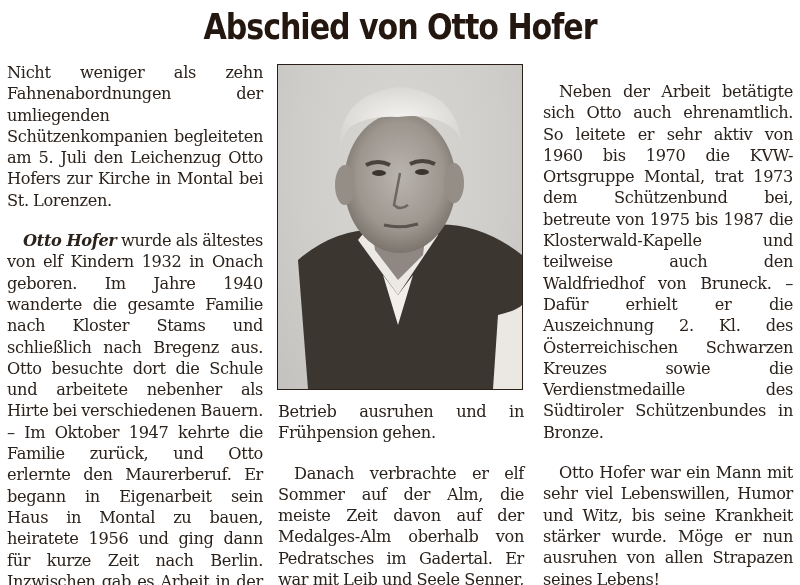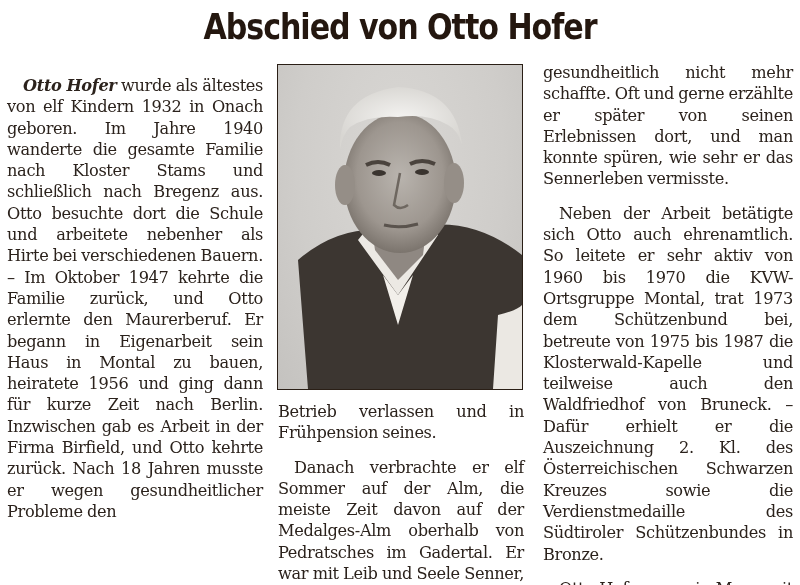--- a/index.html
+++ b/index.html
@@ -16,38 +16,39 @@
     font-size: 35px; font-weight: bold; color: #24170f;
     letter-spacing: -1.2px; line-height: 50px;
     transform: scaleX(0.86);
   }
   .col {
     position: absolute; font-size: 16.2px; line-height: 21.3px;
     text-align: justify; color: #2b221c; letter-spacing: -0.35px;
     word-spacing: -0.5px;
   }
   .col p { margin: 0; }
-  .col p.indent { text-indent: 16px; margin-top: 13px; }
+  .col p.indent { text-indent: 16px; margin-top: 19px; }
   .col1 { left: 7px; top: 62px; width: 256px; }
   .col2 { left: 278px; top: 401px; width: 246px; }
   .col3 { left: 543px; top: 62px; width: 250px; }
   .bold { font-weight: bold; font-style: italic; }
   .photo {
     position: absolute; left: 277px; top: 64px; width: 244px; height: 324px;
     border: 1.5px solid #2a1f16; overflow: hidden;
     background: radial-gradient(ellipse at 50% 30%, #d9d7d4 0%, #cfcdca 60%, #c4c2bf 100%);
   }
   .photo svg { display: block; }
 </style>
 </head>
 <body>
 
 <div class="title">Abschied von Otto Hofer</div>
 
 <div class="col col1">
+  <p>Nicht weniger als zehn Fahnenabordnungen der umliegenden Schützenkompanien begleiteten am 5. Juli den Leichenzug Otto Hofers zur Kirche in Montal bei St. Lorenzen.</p>
   <p class="indent"><span class="bold">Otto Hofer</span><span> wurde als ältestes von elf Kindern 1932 in Onach geboren. Im Jahre 1940 wanderte die gesamte Familie nach Kloster Stams und schließlich nach Bregenz aus. Otto besuchte dort die Schule und arbeitete nebenher als Hirte bei verschiedenen Bauern. – Im Oktober 1947 kehrte die Familie zurück, und Otto erlernte den Maurerberuf. Er begann in Eigenarbeit sein Haus in Montal zu bauen, heiratete 1956 und ging dann für kurze Zeit nach Berlin. Inzwischen gab es Arbeit in der Firma Birfield, und Otto kehrte zurück. Nach 18 Jahren musste er wegen gesundheitlicher Probleme den</span></p>
 </div>
 
 <div class="photo">
   <svg width="244" height="324" viewBox="0 0 244 324">
     <defs>
       <radialGradient id="face" cx="50%" cy="45%" r="55%">
         <stop offset="0%" stop-color="#b9b4ae"></stop>
         <stop offset="70%" stop-color="#9d968f"></stop>
         <stop offset="100%" stop-color="#7b746d"></stop>
@@ -80,22 +81,21 @@
     <ellipse cx="101" cy="108" rx="7" ry="3" fill="#3a342f"></ellipse>
     <ellipse cx="144" cy="107" rx="7" ry="3" fill="#3a342f"></ellipse>
 
     <path d="M122 108 L116 140 Q122 146 130 140" stroke="#6e6760" stroke-width="2.5" fill="none"></path>
 
     <path d="M106 160 Q122 164 140 159" stroke="#5a534d" stroke-width="3" fill="none"></path>
   </svg>
 </div>
 
 <div class="col col2">
-  <p>Betrieb verlassen und in Frühpension seines.</p>
+  <p>Betrieb ausruhen und in Frühpension gehen.</p>
   <p class="indent">Danach verbrachte er elf Sommer auf der Alm, die meiste Zeit davon auf der Medalges-Alm oberhalb von Pedratsches im Gadertal. Er war mit Leib und Seele Senner, fühlte sich dort wohl, bis er die Arbeit</p>
 </div>
 
 <div class="col col3">
-  <p>gesundheitlich nicht mehr schaffte. Oft und gerne erzählte er später von seinen Erlebnissen dort, und man konnte spüren, wie sehr er das Sennerleben vermisste.</p>
   <p class="indent">Neben der Arbeit betätigte sich Otto auch ehrenamtlich. So leitete er sehr aktiv von 1960 bis 1970 die KVW-Ortsgruppe Montal, trat 1973 dem Schützenbund bei, betreute von 1975 bis 1987 die Klosterwald-Kapelle und teilweise auch den Waldfriedhof von Bruneck. – Dafür erhielt er die Auszeichnung 2. Kl. des Österreichischen Schwarzen Kreuzes sowie die Verdienstmedaille des Südtiroler Schützenbundes in Bronze.</p>
   <p class="indent">Otto Hofer war ein Mann mit sehr viel Lebenswillen, Humor und Witz, bis seine Krankheit stärker wurde. Möge er nun ausruhen von allen Strapazen seines Lebens!</p>
 
 </div>
 
 </body></html>

